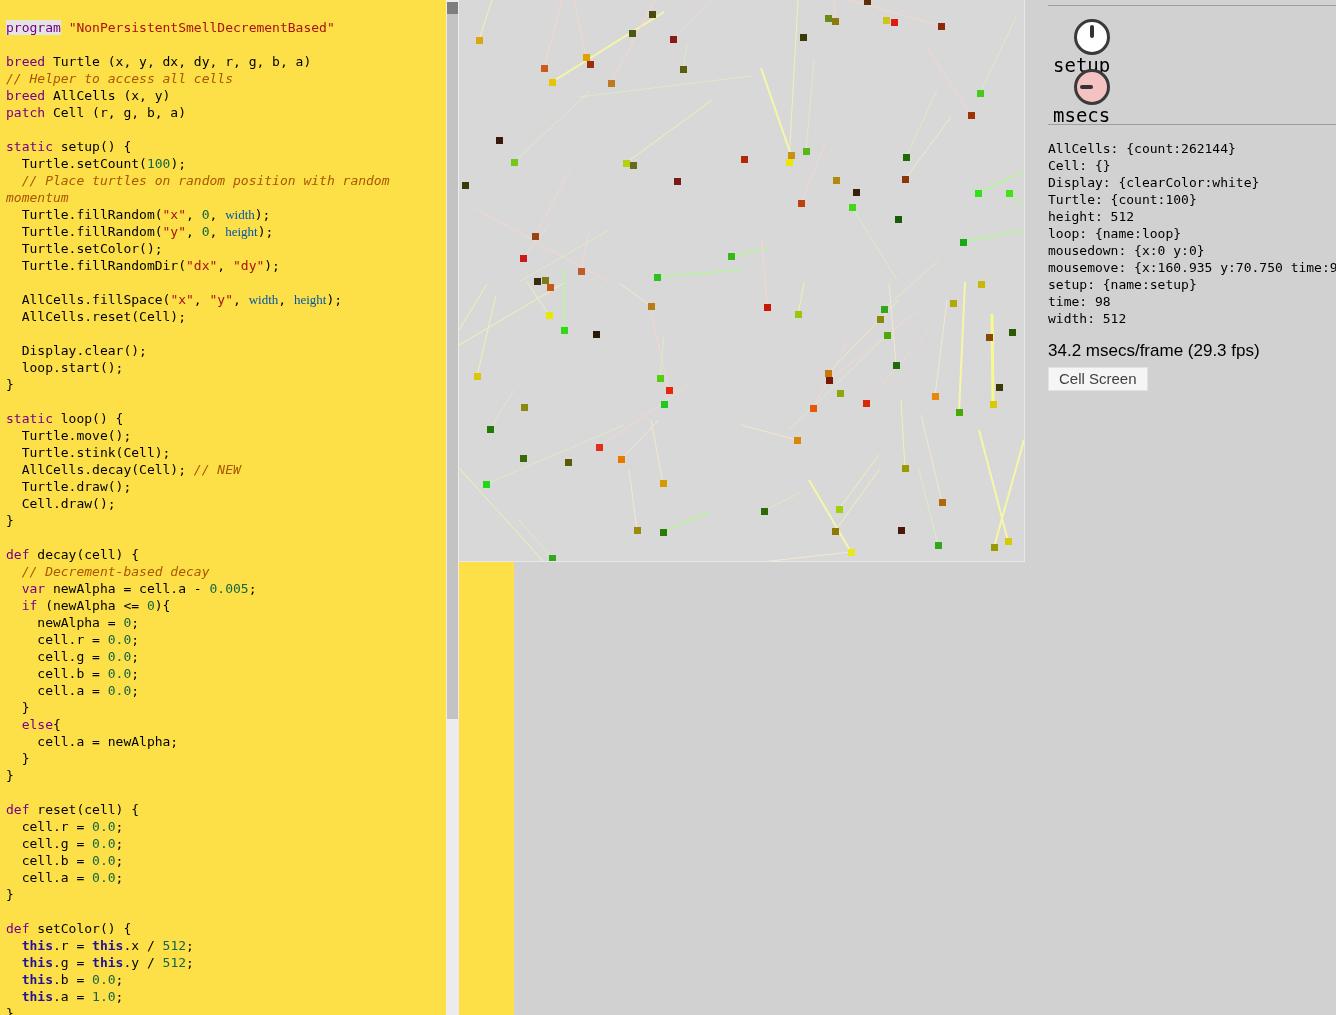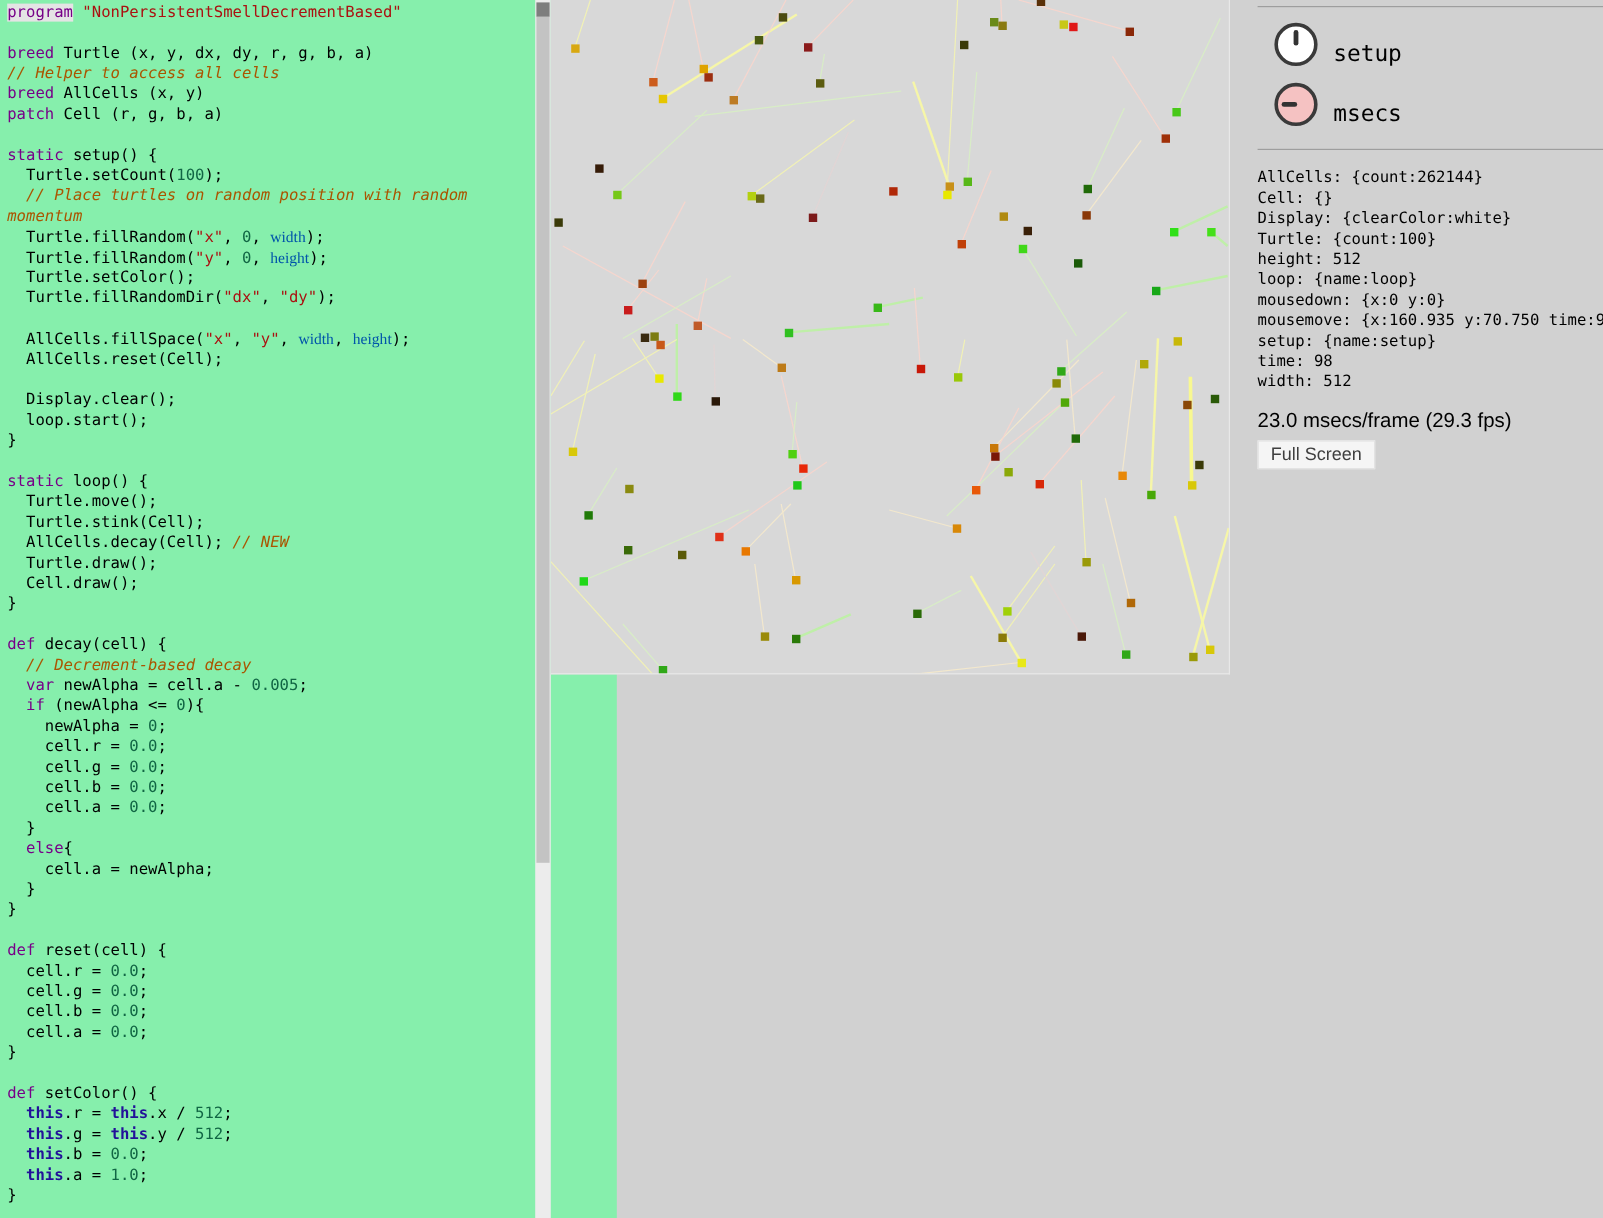--- a/index.html
+++ b/index.html
@@ -1,23 +1,23 @@
 <!DOCTYPE html>
 <html><head>
 <meta charset="utf-8">
 <style>
   html,body{margin:0;padding:0;}
   body{width:1336px;height:1015px;overflow:hidden;background:#d1d1d1;
        font-family:"Liberation Sans",sans-serif;}
   .screen{position:relative;width:1336px;height:1015px;}
 
   
-  .code-panel{position:absolute;left:0;top:0;width:514px;height:1015px;background:#86efac;
+  .code-panel{position:absolute;left:0;top:0;width:514px;height:1015px;background:#fde047;
       font-family:"DejaVu Sans Mono","Liberation Mono",monospace;font-size:13px;line-height:17px;
-      padding:2px 0 0 6px;box-sizing:border-box;white-space:pre;overflow:hidden;color:#000;}
+      padding:19px 0 0 6px;box-sizing:border-box;white-space:pre;overflow:hidden;color:#000;}
   .code-line{height:17px;}
   .tok-kw{color:#770088;}
   .tok-str{color:#aa1111;}
   .tok-com{color:#aa5500;font-style:italic;}
   .tok-num{color:#116644;}
   .tok-v2{color:#0055aa;font-family:Liberation Serif, serif;}
   .tok-atom{color:#221199;font-weight:bold;}
   .tok-pl{color:#000000;}
   .hl{background:#e4e4e4;}
 
@@ -29,21 +29,21 @@
   
   .canvas-area{position:absolute;left:459px;top:0;width:565px;height:561px;background:#d8d8d8;
       border-right:1px solid #e8e8e8;border-bottom:1px solid #e8e8e8;}
   .canvas-area svg{display:block;}
 
   
   .right-panel{position:absolute;left:1040px;top:0;width:296px;height:1015px;}
   .hr{position:absolute;left:8px;right:0;height:1px;background:#9e9e9e;}
   .hr1{top:5px;}
   .hr2{top:124px;}
-  .ctl-row{position:absolute;left:22px;display:flex;align-items:flex-end;}
+  .ctl-row{position:absolute;left:0;display:flex;align-items:flex-end;flex-direction:column;}
   .setup-row{top:19px;}
   .loop-row{top:69px;}
   .dial{position:relative;width:30px;height:30px;border:3px solid #3a3a3a;border-radius:50%;
       background:#fff;box-sizing:content-box;}
   .dial-loop{background:#f5c2c2;}
   .hand-v{position:absolute;left:13px;top:3px;width:4px;height:13px;background:#333;border-radius:2px;}
   .hand-h{position:absolute;left:3px;top:13px;width:13px;height:4px;background:#333;border-radius:2px;}
   .ctl-label{font-family:"DejaVu Sans Mono","Liberation Mono",monospace;font-size:19px;color:#000;
       margin-left:13px;line-height:20px;}
   .debug{position:absolute;left:8px;top:140px;font-family:"DejaVu Sans Mono","Liberation Mono",monospace;
@@ -253,18 +253,18 @@
       <div class="dial dial-loop">
         <div class="hand-h"></div>
       </div>
       <span class="ctl-label">msecs</span>
     </div>
 
     <div class="hr hr2"></div>
 
     <div class="debug" id="debug-block"><div class="debug-line">AllCells: {count:262144}</div><div class="debug-line">Cell: {}</div><div class="debug-line">Display: {clearColor:white}</div><div class="debug-line">Turtle: {count:100}</div><div class="debug-line">height: 512</div><div class="debug-line">loop: {name:loop}</div><div class="debug-line">mousedown: {x:0 y:0}</div><div class="debug-line">mousemove: {x:160.935 y:70.750 time:9</div><div class="debug-line">setup: {name:setup}</div><div class="debug-line">time: 98</div><div class="debug-line">width: 512</div></div>
 
-    <div class="perf">23.0 msecs/frame (29.3 fps)</div>
-
-    <button class="fullscreen-btn">Full Screen</button>
+    <div class="perf">34.2 msecs/frame (29.3 fps)</div>
+
+    <button class="fullscreen-btn">Cell Screen</button>
   </div>
 
 </div>
 
 </body></html>

